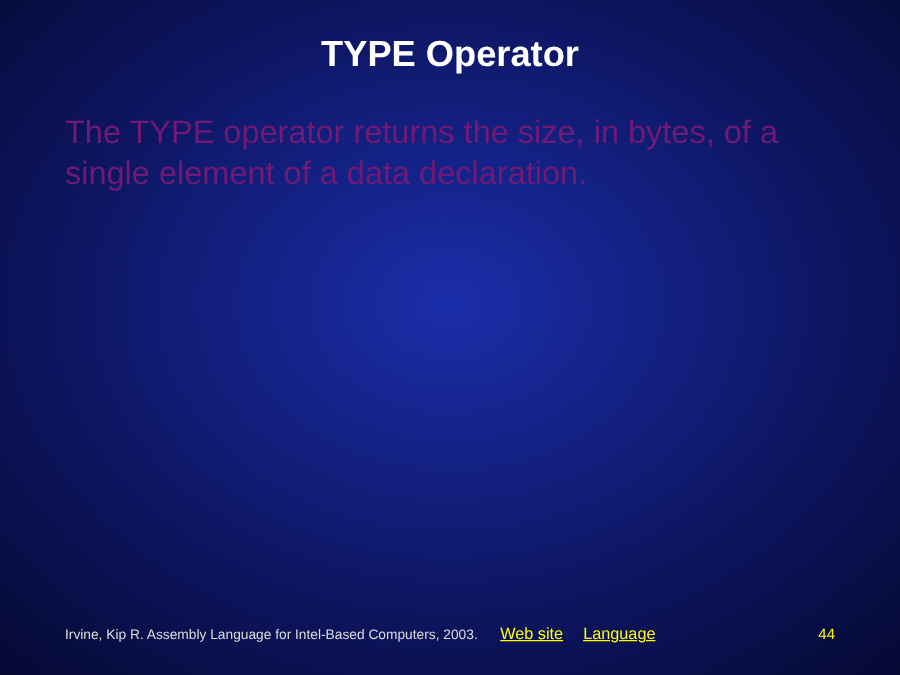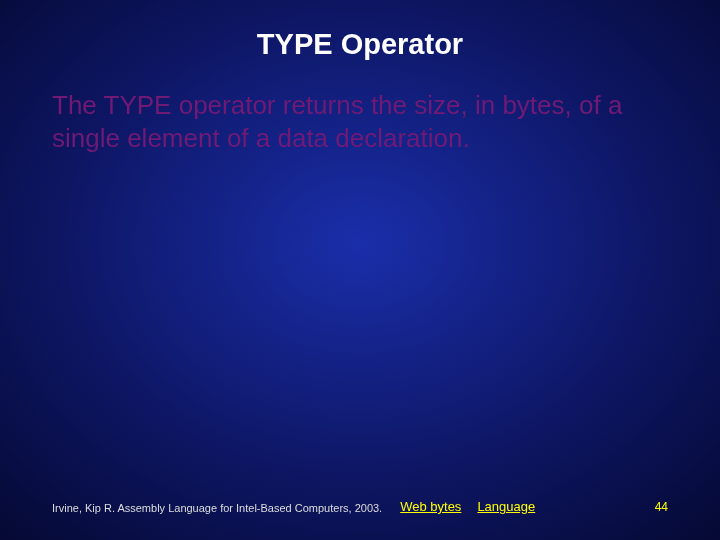--- a/index.html
+++ b/index.html
@@ -81,19 +81,19 @@
 <div class="slide">
 
   <h1 class="title">TYPE Operator</h1>
 
   <p class="desc">The TYPE operator returns the size, in bytes, of a single element of a data declaration.</p>
 
 
   <div class="footer">
     <span class="credit">Irvine, Kip R. Assembly Language for Intel-Based Computers, 2003.</span>
     <span class="links">
-      <a class="link">Web bytes</a>
+      <a class="link">Web site</a>
       <a class="link">Language</a>
     </span>
     <span class="pagenum">44</span>
   </div>
 
 </div>
 
 </body></html>

